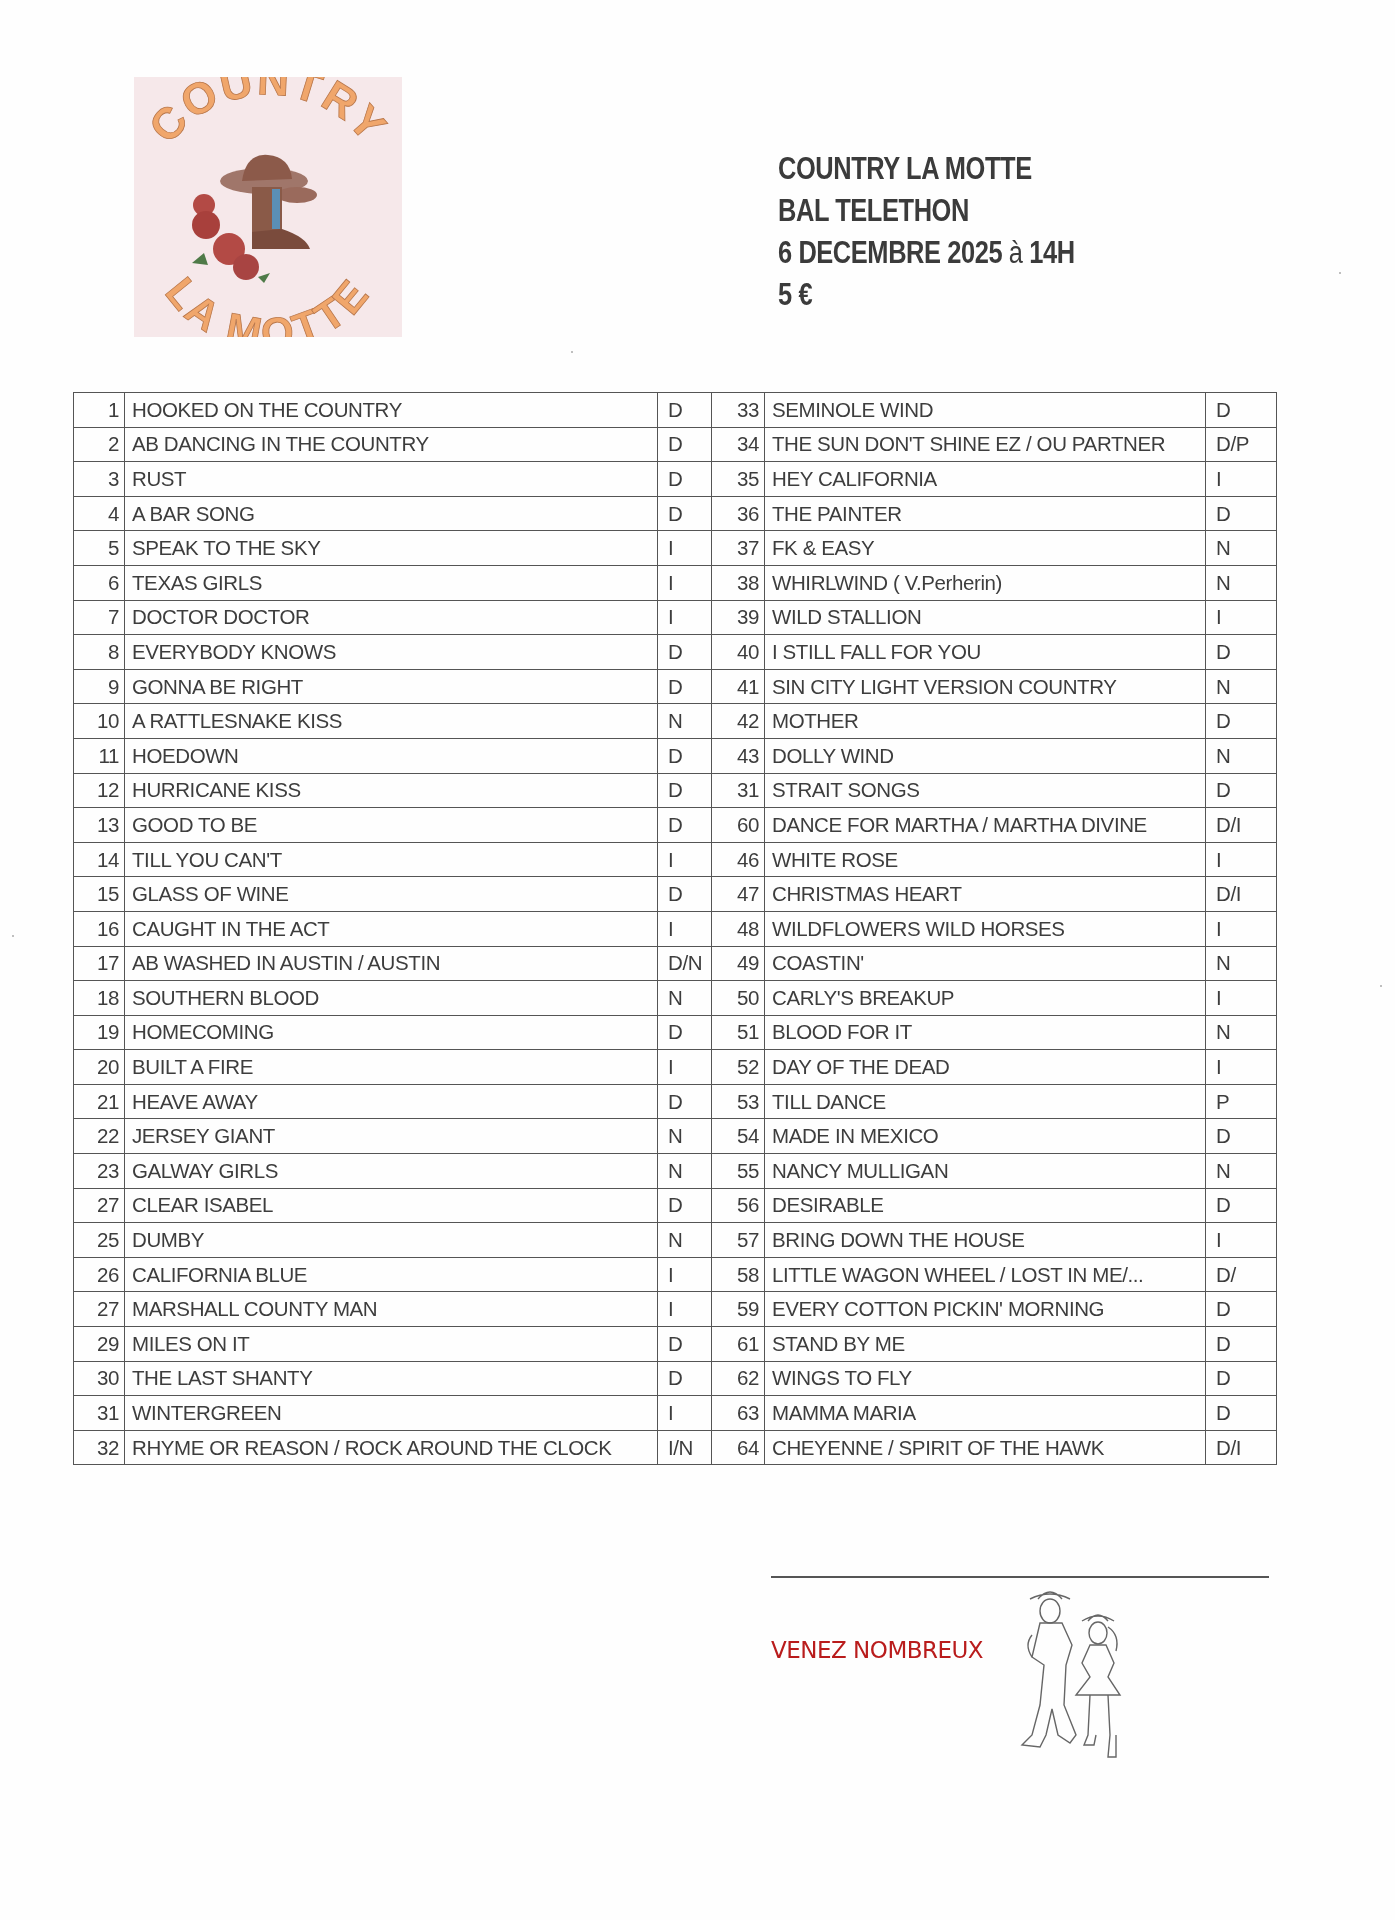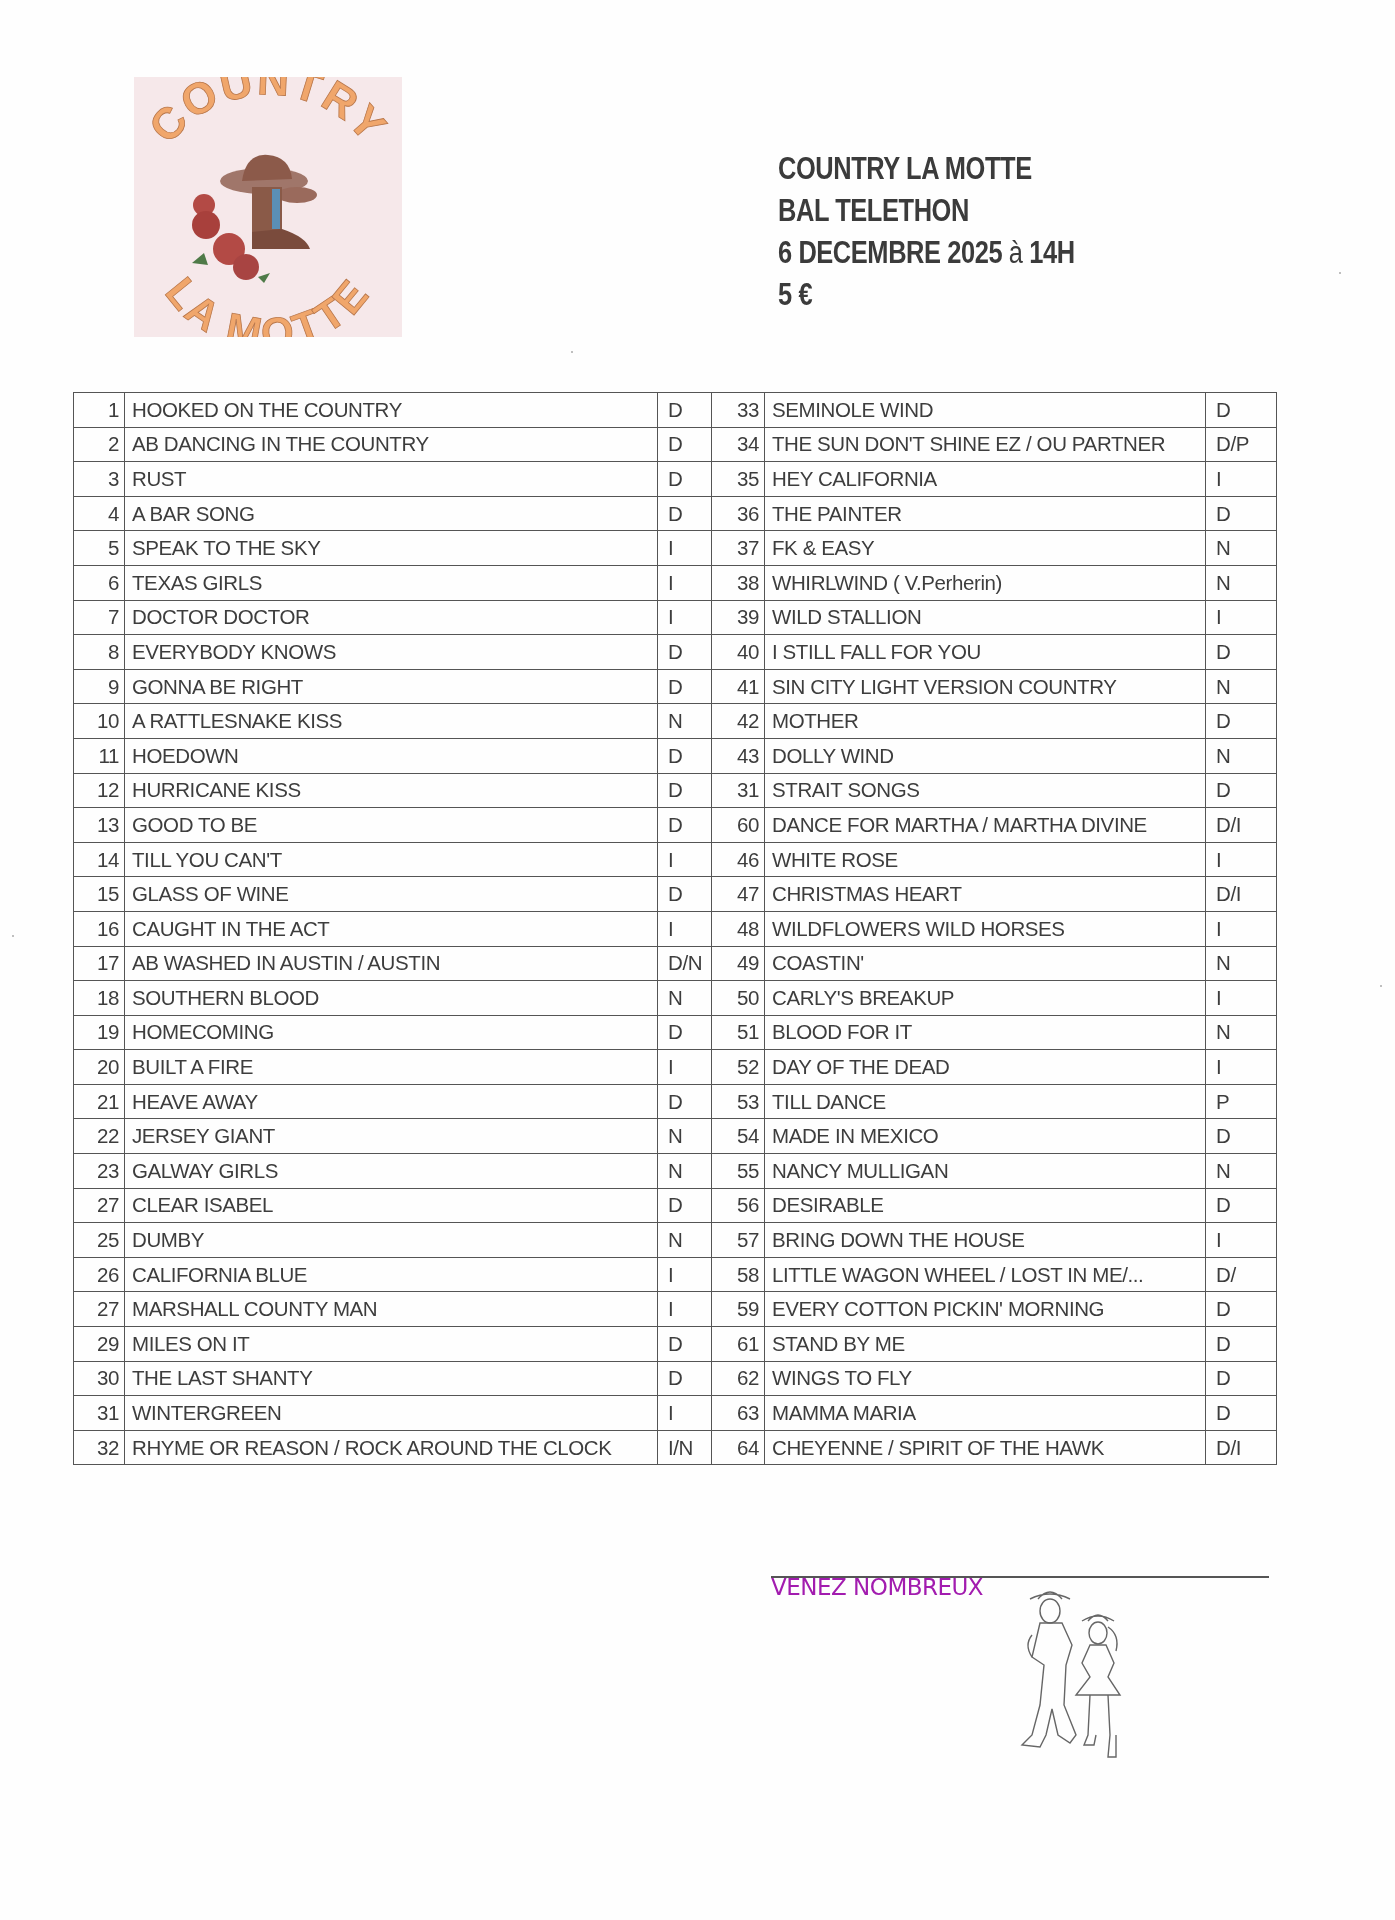--- a/index.html
+++ b/index.html
@@ -84,24 +84,24 @@
       position: absolute;
       left: 771px;
       top: 1576px;
       width: 498px;
       height: 0;
       border-top: 2px solid #555;
     }
     .footer-text {
       position: absolute;
       left: 771px;
-      top: 1574px;
+      top: 1637px;
       font-family: "DejaVu Sans", sans-serif;
       font-size: 23px;
-      color: #a21caf;
+      color: #b91c1c;
       letter-spacing: -0.5px;
     }
     .dancers {
       position: absolute;
       left: 1010px;
       top: 1585px;
       width: 130px;
       height: 180px;
     }
     .dancers svg { width: 100%; height: 100%; display: block; }

